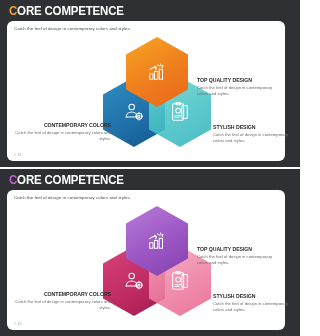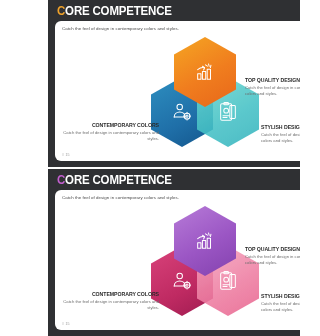--- a/index.html
+++ b/index.html
@@ -2,21 +2,21 @@
 <html><head>
 <meta charset="utf-8">
 <style>
   * { margin:0; padding:0; box-sizing:border-box; }
   html,body{
     width:300px; height:336px;
     background:#ffffff;
     font-family:"Liberation Sans", sans-serif;
     overflow:hidden;
   }
-  .deck{ width:300px; height:336px; display:flex; flex-direction:column; background:#ffffff;padding-left:48px; }
+  .deck{ width:300px; height:336px; display:flex; flex-direction:column; background:#ffffff; }
 
   .slide{
     position:relative;
     width:300px;
     height:167px;
     background:#2f3033;
     overflow:hidden;
     flex:0 0 auto;
   }
   .slide.second{ margin-top:2px; }

